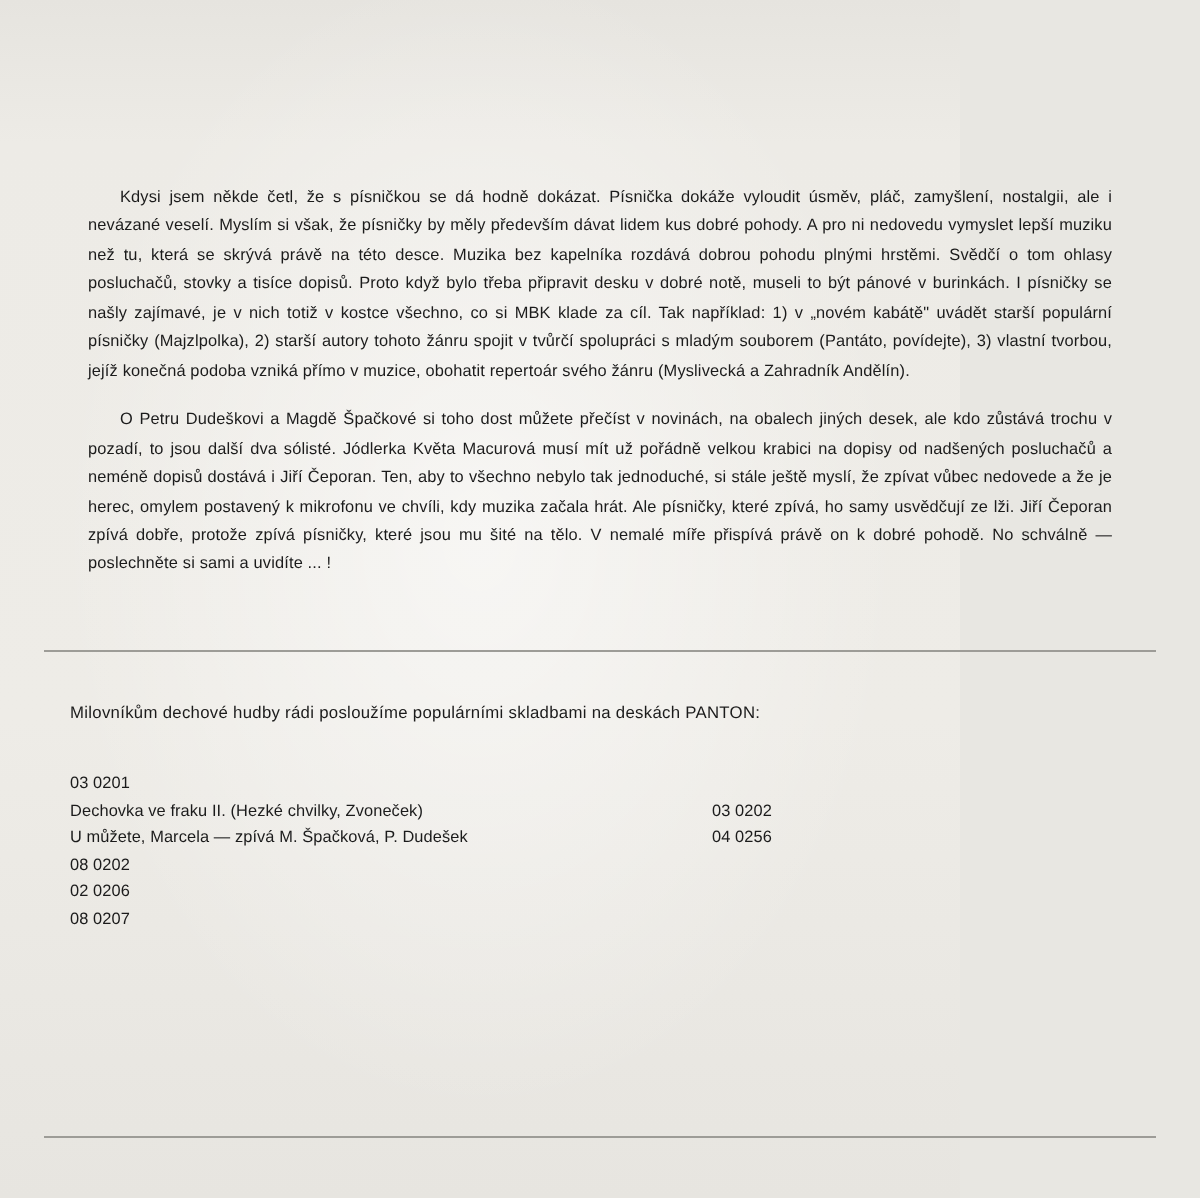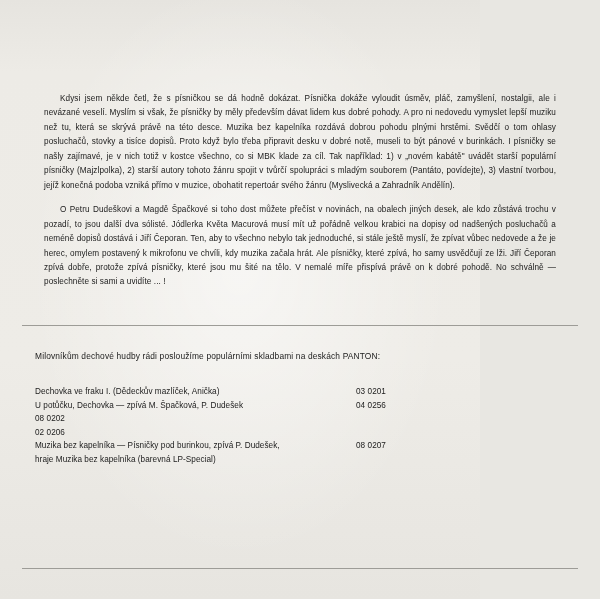--- a/index.html
+++ b/index.html
@@ -115,36 +115,37 @@
       <p class="para indent">O Petru Dudeškovi a Magdě Špačkové si toho dost můžete přečíst v novinách, na obalech jiných desek, ale kdo zůstává trochu v pozadí, to jsou další dva sólisté. Jódlerka Květa Macurová musí mít už pořádně velkou krabici na dopisy od nadšených posluchačů a neméně dopisů dostává i Jiří Čeporan. Ten, aby to všechno nebylo tak jednoduché, si stále ještě myslí, že zpívat vůbec nedovede a že je herec, omylem postavený k mikrofonu ve chvíli, kdy muzika začala hrát. Ale písničky, které zpívá, ho samy usvědčují ze lži. Jiří Čeporan zpívá dobře, protože zpívá písničky, které jsou mu šité na tělo. V nemalé míře přispívá právě on k dobré pohodě. No schválně — poslechněte si sami a uvidíte ... !</p>
     </div>
 
     <div class="rule r1"></div>
 
     <div class="lower-block">
       <p class="lead">Milovníkům dechové hudby rádi posloužíme populárními skladbami na deskách PANTON:</p>
 
       <div class="records">
         <div class="rec-row">
-          <span class="rec-title">Dechovka ve fraku I. (Dědeckův mazlíček, Anička)</span>
           <span class="rec-code">03 0201</span>
         </div>
         <div class="rec-row">
-          <span class="rec-title">U potůčku, Dechovka — zpívá M. Špačková, P. Dudešek</span>
+          <span class="rec-title">Dechovka ve fraku II. (Hezké chvilky, Zvoneček)</span>
+          <span class="rec-code">03 0202</span>
+        </div>
+        <div class="rec-row">
+          <span class="rec-title">U můžete, Marcela — zpívá M. Špačková, P. Dudešek</span>
           <span class="rec-code">04 0256</span>
         </div>
         <div class="rec-row">
           <span class="rec-code">08 0202</span>
         </div>
         <div class="rec-row">
           <span class="rec-code">02 0206</span>
         </div>
         <div class="rec-row">
-          <span class="rec-title">Muzika bez kapelníka — Písničky pod burinkou, zpívá P. Dudešek,
-hraje Muzika bez kapelníka (barevná LP-Special)</span>
           <span class="rec-code">08 0207</span>
         </div>
       </div>
     </div>
 
     <div class="rule r2"></div>
 
   </div>
 </div>
 

